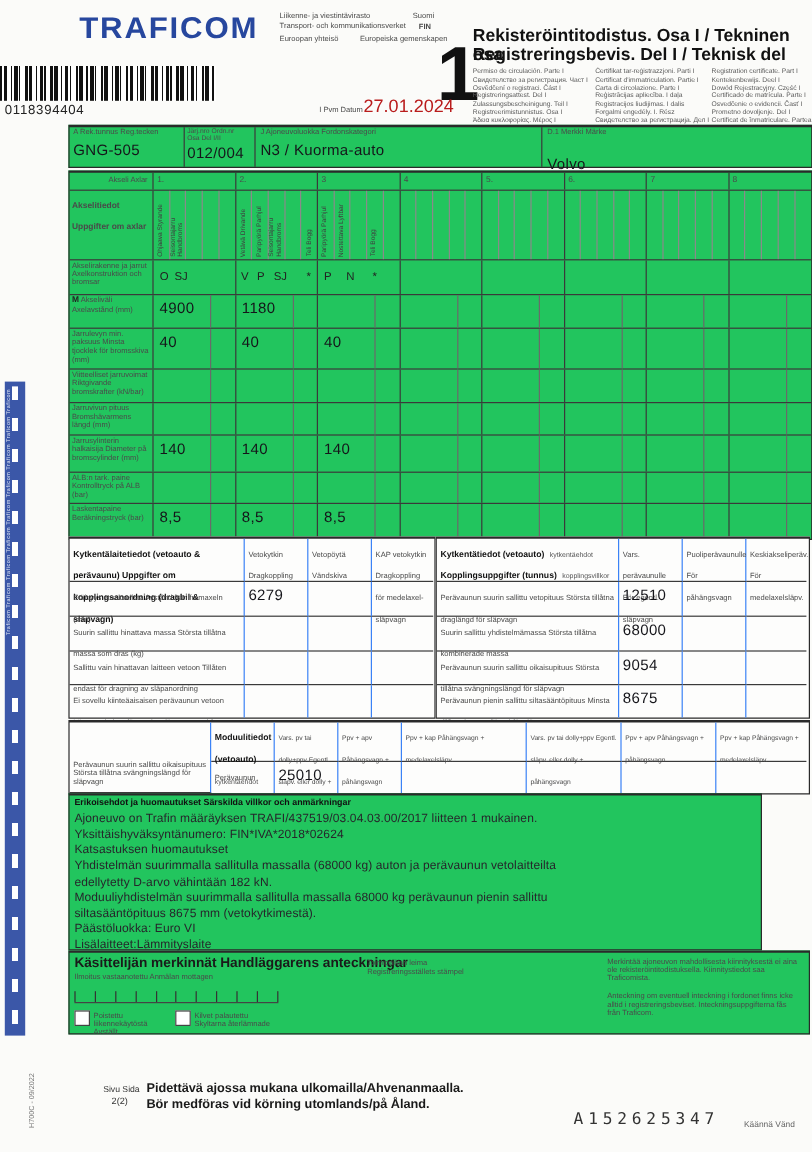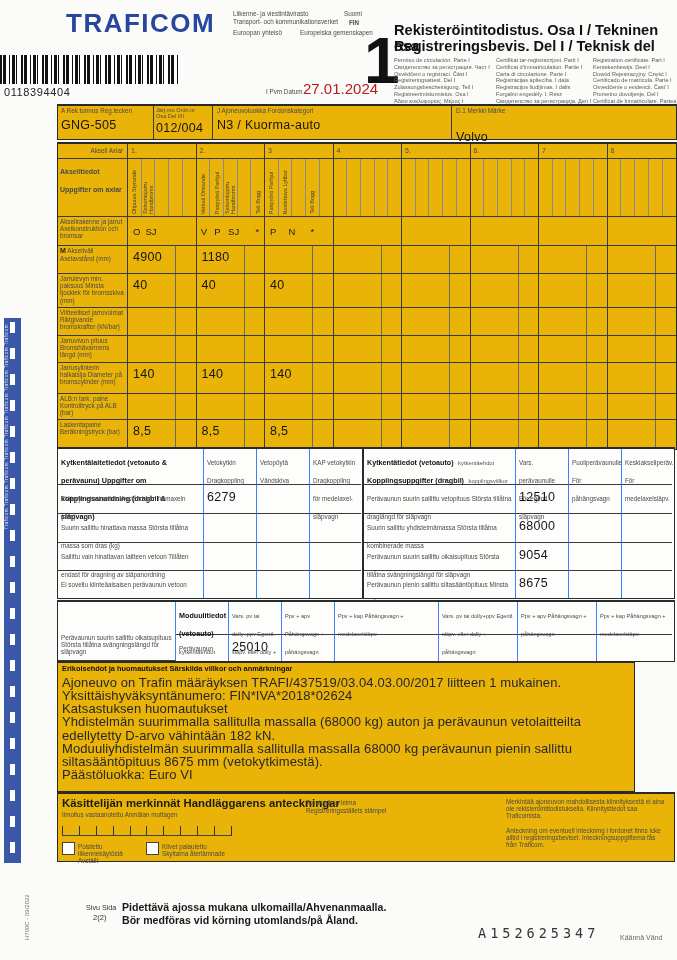--- a/index.html
+++ b/index.html
@@ -2,21 +2,21 @@
 <html><head>
 <meta charset="utf-8">
 <style>
   html,body{margin:0;padding:0;}
   body{width:677px;height:960px;background:#fbfbf9;font-family:"Liberation Sans",sans-serif;color:#1a1a1a;position:relative;overflow:hidden;}
   .abs{position:absolute;}
   .tl{font-size:6.3px;color:#4a4a4a;line-height:1.14;}
   .tl2{font-size:5.6px;color:#5a5a5a;line-height:1.22;}
   .val{font-size:12.5px;color:#15151a;letter-spacing:.3px;}
   .b{font-weight:bold;}
-  .box{border:1.5px solid #2a2a2a;background:#eab308;justify-content:center;}
+  .box{border:1.5px solid #2a2a2a;background:#22c55e;justify-content:center;}
   
   .logo{font-size:26px;font-weight:bold;color:#27479e;letter-spacing:1.5px;transform:scaleY(.96);}
   .bignum{font-size:64px;font-weight:bold;line-height:.92;color:#111;}
   .title{font-size:14.6px;font-weight:bold;line-height:1.1;color:#111;}
   .barcode{background:repeating-linear-gradient(90deg,#111 0 2px,#fff 2px 3px,#111 3px 6px,#fff 6px 9px,#111 9px 10px,#fff 10px 12px,#111 12px 15px,#fff 15px 16px,#111 16px 17px,#fff 17px 21px);}
   
   .row{display:flex;border-bottom:1px solid #3a3a3a;}
   .row:last-child{border-bottom:none;}
   .lblcol{width:70px;flex:none;border-right:1px solid #3a3a3a;padding:1px 2px;box-sizing:border-box;}
   .grp{width:68.5px;flex:none;border-right:1px solid #3a3a3a;position:relative;box-sizing:border-box;}
@@ -27,21 +27,21 @@
   .vt{position:absolute;bottom:2px;left:50%;transform:translateX(-50%) rotate(180deg);writing-mode:vertical-rl;font-size:5.5px;color:#3f3f3f;line-height:1.15;max-height:54px;white-space:normal;}
   .gdiv::after{content:"";position:absolute;top:0;bottom:0;left:70%;width:1px;background:#6a6a6a;}
   .cellval{position:absolute;left:5px;top:4px;}
   .rkl{position:absolute;top:50%;transform:translate(-50%,-50%);font-size:9.5px;color:#222;}
   
   .ctab{display:grid;border:1.5px solid #2a2a2a;background:#fdfdfc;box-sizing:border-box;}
   .c{border-right:1px solid #3b82f6;border-bottom:1px solid #3a3a3a;padding:2px 3px;box-sizing:border-box;position:relative;}
   .c.noR{border-right:none;} .c.noB{border-bottom:none;}
   .hb{font-size:7.2px;font-weight:bold;line-height:1.18;color:#111;}
   .hsm{font-size:5.8px;color:#555;font-weight:normal;}
-  .erl{font-size:13px;line-height:13.2px;color:#26262b;letter-spacing:.1px;}
+  .erl{font-size:10px;line-height:13.2px;color:#26262b;letter-spacing:.1px;}
   .tick{width:1px;background:#333;height:9px;}
   .cb{width:11px;height:11px;border:1px solid #444;background:#fff;}
   .mono{font-family:"DejaVu Sans Mono",monospace;}
   .sideStrip{background:#3b57a8;}
   .sideStrip::before{content:"";position:absolute;left:6px;top:4px;bottom:4px;width:5px;background:repeating-linear-gradient(180deg,#fff 0 11px,transparent 11px 26px);}
   .sideTxt{position:absolute;left:0;top:6px;writing-mode:vertical-rl;transform:rotate(180deg);font-size:4.5px;color:#dfe6f5;letter-spacing:.5px;max-height:530px;overflow:hidden;}
   .formcode{writing-mode:vertical-rl;transform:rotate(180deg);font-size:6px;color:#777;}
 </style>
 </head>
 <body>
@@ -394,21 +394,21 @@
 
   <div class="c noB"><span class="tl">Ei sovellu kiinteäaisaisen perävaunun vetoon Lämpar sig inte för att dra släpvagn med fast dragstång</span></div>
   <div class="c noB"></div>
     <div class="c noB"></div>
     <div class="c noR noB"></div>
 </div>
 
 <div class="abs ctab" style="left:363px;top:447px;width:312px;grid-template-columns:152px 53px 53px 50px;grid-template-rows:36px 29px 29px 28px 27px;border-width:2px 1.5px 1.5px 1px;">
   <div class="c">
     <div><span class="hb">Kytkentätiedot (vetoauto)</span> <span class="hsm">kytkentäehdot</span></div>
-    <div><span class="hb">Kopplingsuppgifter (dragbil)</span> <span class="hsm">kopplingsvillkor</span></div>
+    <div><span class="hb">Kopplingsuppgifter (tunnus)</span> <span class="hsm">kopplingsvillkor</span></div>
   </div>
   <div class="c"><span class="tl">Vars. perävaunulle För egentl. släpvagn</span></div>
   <div class="c"><span class="tl">Puoliperävaunulle För påhängsvagn</span></div>
   <div class="c noR"><span class="tl">Keskiakseliperäv. För medelaxelsläpv.</span></div>
 
   <div class="c"><span class="tl">Perävaunun suurin sallittu vetopituus Största tillåtna draglängd för släpvagn</span></div>
   <div class="c"><span class="val">12510</span></div>
   <div class="c"></div>
     <div class="c noR"></div>
 
@@ -456,20 +456,21 @@
   <div class="hb" style="font-size:7.4px;">Erikoisehdot ja huomautukset Särskilda villkor och anmärkningar</div>
   <div style="margin-top:2px;">
     <div class="erl">Ajoneuvo on Trafin määräyksen TRAFI/437519/03.04.03.00/2017 liitteen 1 mukainen.</div>
     <div class="erl">Yksittäishyväksyntänumero: FIN*IVA*2018*02624</div>
     <div class="erl">Katsastuksen huomautukset</div>
     <div class="erl">Yhdistelmän suurimmalla sallitulla massalla (68000 kg) auton ja perävaunun vetolaitteilta</div>
     <div class="erl">edellytetty D-arvo vähintään 182 kN.</div>
     <div class="erl">Moduuliyhdistelmän suurimmalla sallitulla massalla 68000 kg perävaunun pienin sallittu</div>
     <div class="erl">siltasääntöpituus 8675 mm (vetokytkimestä).</div>
     <div class="erl">Päästöluokka: Euro VI</div>
+    <div class="erl">Lisälaitteet:Lämmityslaite</div>
   </div>
 </div>
 
 <div class="abs box" style="left:57px;top:792px;width:618px;height:70px;border-width:2px 1.5px 1.5px 1.5px;box-sizing:border-box;">
   <div class="abs b" style="left:4px;top:3px;font-size:11.4px;">Käsittelijän merkinnät Handläggarens anteckningar</div>
   <div class="abs tl" style="left:4px;top:17px;">Ilmoitus vastaanotettu Anmälan mottagen</div>
   <div class="abs" style="left:4px;top:27px;width:170px;height:14px;border-bottom:1px solid #444;display:flex;justify-content:space-between;align-items:flex-end;">
     <div class="tick"></div>
       <div class="tick"></div>
       <div class="tick"></div>

